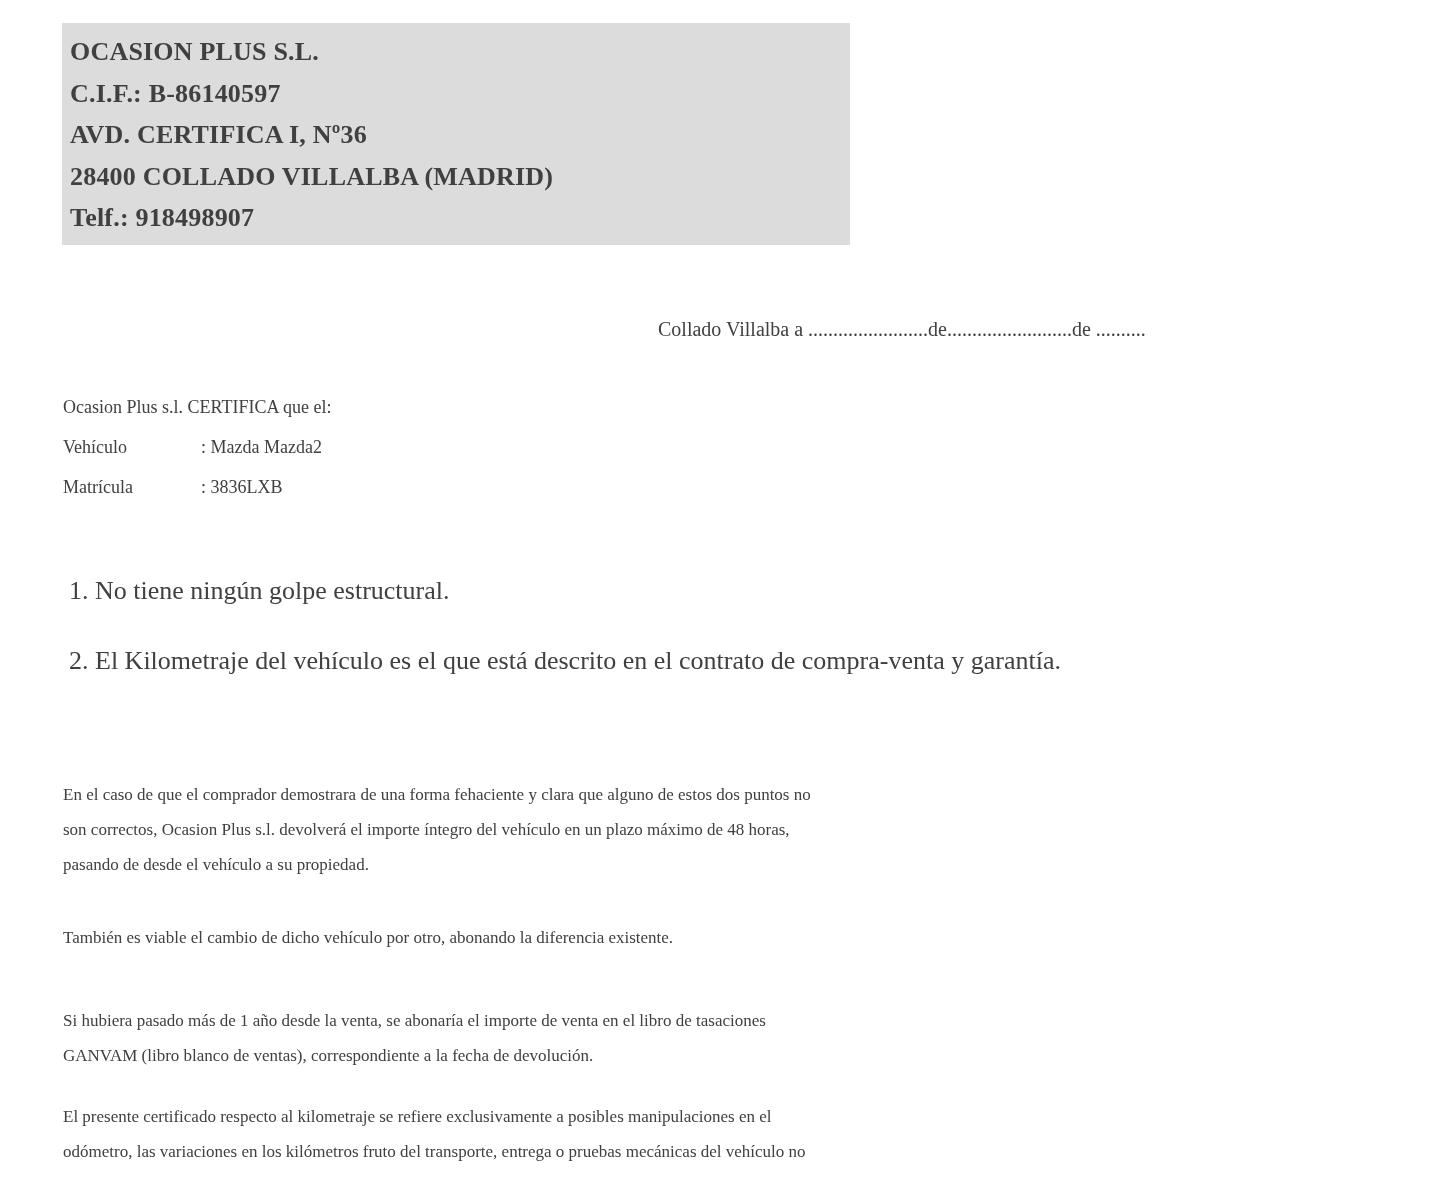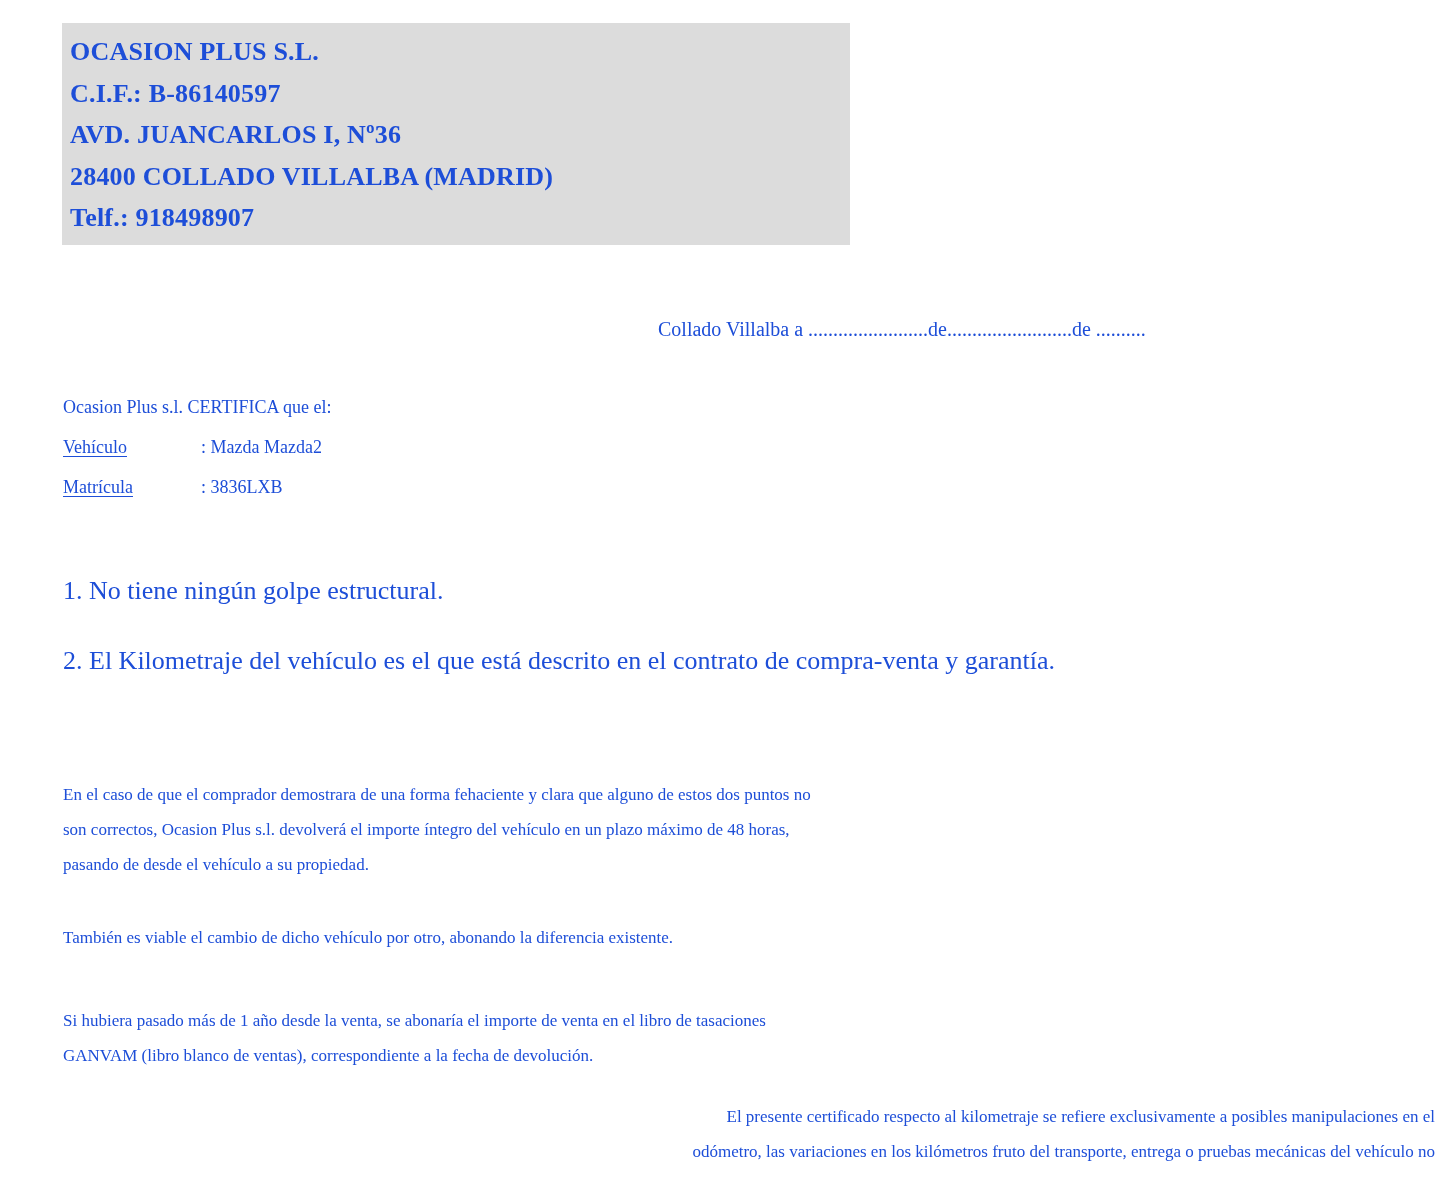--- a/index.html
+++ b/index.html
@@ -6,21 +6,21 @@
     margin: 0;
     padding: 0;
     background: #ffffff;
   }
   .page {
     position: relative;
     width: 1440px;
     height: 1200px;
     background: #ffffff;
     font-family: "Liberation Serif", "DejaVu Serif", serif;
-    color: #1d4ed8;
+    color: #404040;
     overflow: hidden;
   }
 
   
   .header-box {
     position: absolute;
     left: 62px;
     top: 23px;
     width: 788px;
     box-sizing: border-box;
@@ -50,29 +50,28 @@
     font-size: 18px;
   }
   .certify-row {
     line-height: 40px;
   }
   .field-label {
     display: inline-block;
     width: 138px;
   }
   .ul {
-    text-decoration: underline;
     text-underline-offset: 3px;
     margin-top: 8px;
   }
 
   
   .points {
     position: absolute;
-    left: 63px;
+    left: 69px;
     top: 573px;
     font-size: 26px;
   }
   .point {
     line-height: 35px;
   }
   .point + .point {
     margin-top: 35px;
   }
 
@@ -81,31 +80,31 @@
     position: absolute;
     left: 63px;
     top: 777px;
     width: 1372px;
     font-size: 17px;
     line-height: 35px;
   }
   .para { margin: 0; }
   .para-2 { margin-top: 38px; }
   .para-3 { margin-top: 48px; }
-  .para-4 { margin-top: 26px; text-align: right; }
+  .para-4 { margin-top: 26px; }
 </style>
 </head>
 <body>
 
 <div class="page">
 
   <div class="header-box">
     <div>OCASION PLUS S.L.</div>
     <div>C.I.F.: B-86140597</div>
-    <div>AVD. JUANCARLOS I, Nº36</div>
+    <div>AVD. CERTIFICA I, Nº36</div>
     <div>28400 COLLADO VILLALBA (MADRID)</div>
     <div>Telf.: 918498907</div>
   </div>
 
   <div class="date-line">Collado Villalba a ........................de.........................de ..........</div>
 
   <div class="certify">
     <div class="certify-row">Ocasion Plus s.l. CERTIFICA que el:</div>
     <div class="certify-row">
       <span class="field-label"><span class="ul">Vehículo</span></span><span>: Mazda Mazda2</span>

